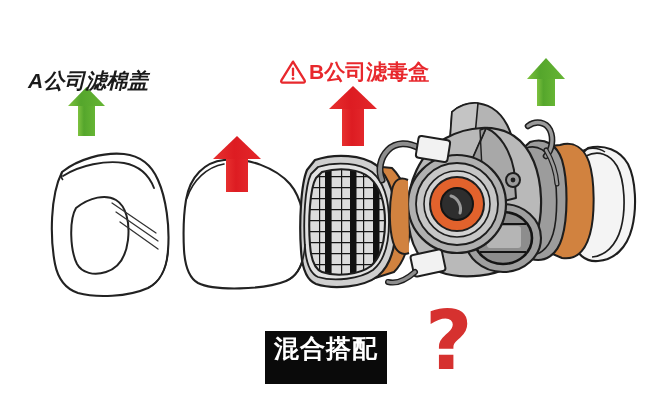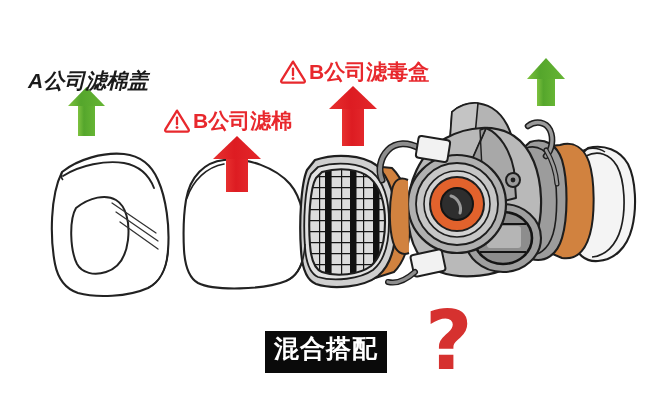--- a/index.html
+++ b/index.html
@@ -46,21 +46,21 @@
   }
 
   
   .mix-badge {
     position: absolute;
     background: #0a0a0a;
     color: #ffffff;
     font-weight: bold;
     font-size: 25px;
     line-height: 1;
-    padding: 5px 9px 12px 9px;
+    padding: 5px 9px 23px 9px;
     letter-spacing: 1px;
   }
   .qmark {
     position: absolute;
     color: #d6312f;
     font-weight: bold;
     font-size: 82px;
     line-height: 1;
     font-family: "DejaVu Sans", sans-serif;
   }
@@ -227,29 +227,20 @@
     </g>
 
     <g>
       <path d="M537 73 L555 73 L555 106 L537 106 Z" fill="url(#gGreen)"></path>
       <path d="M546 58 L565 79 L527 79 Z" fill="url(#gGreen)"></path>
     </g>
   </svg>
 
   <div class="label label-black" style="left:28px; top:70px;font-style:italic;">A公司滤棉盖</div>
 
-  <div class="warn-row" style="left:163px; top:108px;">
-    <svg width="28" height="25" viewBox="0 0 28 25">
-      <path d="M14 2.6 L25.6 21.4 C26.3 22.6 25.6 23.7 24.3 23.7 L3.7 23.7
-               C2.4 23.7 1.7 22.6 2.4 21.4 Z" fill="none" stroke="#e8282d" stroke-width="2.3" stroke-linejoin="round"></path>
-      <path d="M14 9.6 L14 16.2" stroke="#e8282d" stroke-width="2.3" stroke-linecap="round"></path>
-      <circle cx="14" cy="19.6" r="1.4" fill="#e8282d"></circle>
-    </svg>
-    <span class="warn-text">B公司滤棉</span>
-  </div>
 
   <div class="warn-row" style="left:279px; top:59px;">
     <svg width="28" height="25" viewBox="0 0 28 25">
       <path d="M14 2.6 L25.6 21.4 C26.3 22.6 25.6 23.7 24.3 23.7 L3.7 23.7
                C2.4 23.7 1.7 22.6 2.4 21.4 Z" fill="none" stroke="#e8282d" stroke-width="2.3" stroke-linejoin="round"></path>
       <path d="M14 9.6 L14 16.2" stroke="#e8282d" stroke-width="2.3" stroke-linecap="round"></path>
       <circle cx="14" cy="19.6" r="1.4" fill="#e8282d"></circle>
     </svg>
     <span class="warn-text">B公司滤毒盒</span>
   </div>

